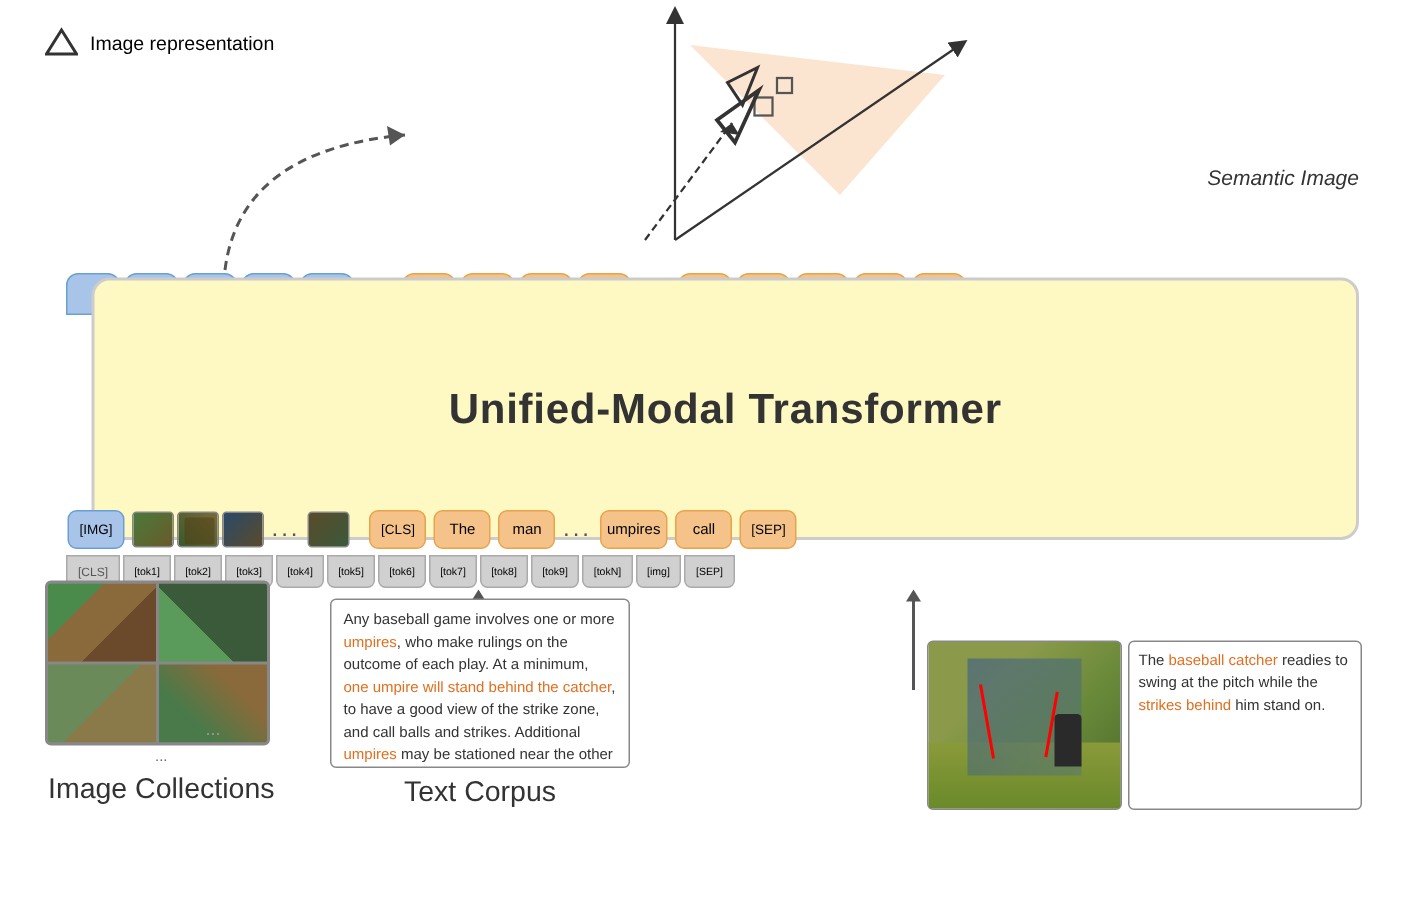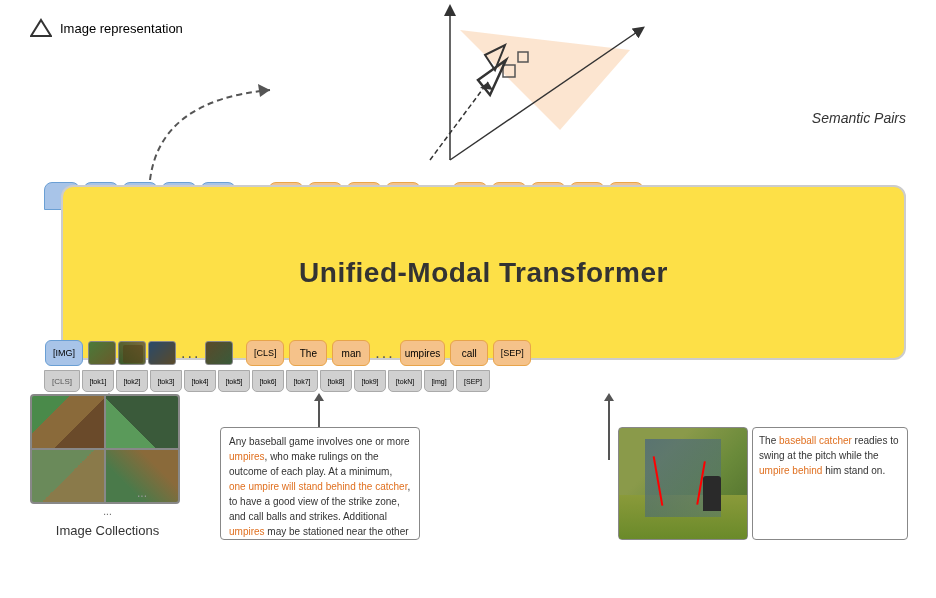--- a/index.html
+++ b/index.html
@@ -50,21 +50,21 @@
       color: #333;
     }
 
     
     .transformer-box {
       position: absolute;
       top: 185px;
       left: 30px;
       right: 30px;
       height: 175px;
-      background: #fde047;
+      background: #fef9c3;
       border-radius: 12px;
       border: 2px solid #ccc;
       display: flex;
       align-items: center;
       justify-content: center;
       margin-left: 31px;
     }
     .transformer-title {
       font-size: 28px;
       font-weight: bold;
@@ -152,21 +152,21 @@
       position: relative;
       overflow: hidden;
     }
     .img-baseball1 { background: linear-gradient(135deg, #4a8a4a 30%, #8a6a3a 30%, #8a6a3a 60%, #6a4a2a 60%); }
     .img-baseball2 { background: linear-gradient(45deg, #5a9a5a 40%, #3a5a3a 40%); }
     .img-baseball3 { background: linear-gradient(135deg, #6a8a5a 50%, #8a7a4a 50%); }
     .img-baseball4 { background: linear-gradient(45deg, #4a7a4a 30%, #8a6a3a 70%); }
 
     .section-label {
       text-align: center;
-      font-size: 13px;
+      font-size: 19px;
       margin-top: 6px;
       color: #333;
     }
 
     
     .text-section {
       position: absolute;
       bottom: 58px;
       left: 220px;
       width: 200px;
@@ -276,21 +276,21 @@
     <rect x="253" y="65" width="12" height="12" fill="none" stroke="#555" stroke-width="1.5"></rect>
 
     <rect x="268" y="52" width="10" height="10" fill="none" stroke="#555" stroke-width="1.5"></rect>
 
     <polygon points="228,80 256,60 240,95" fill="none" stroke="#333" stroke-width="2.5"></polygon>
 
     <line x1="180" y1="160" x2="238" y2="82" stroke="#333" stroke-width="1.5" stroke-dasharray="5,3"></line>
     <polygon points="238,82 230,88 243,90" fill="#333"></polygon>
   </svg>
 
-  <div class="semantic-label">Semantic Pairs</div>
+  <div class="semantic-label">Semantic Image</div>
 
   <div style="position:absolute; top:178px; left:32px; right:32px; display:flex; align-items:flex-end; gap:3px; padding:0 12px; height:32px;">
 
     <div class="token-box token-blue"></div>
     <div class="token-box token-blue"></div>
     <div class="token-box token-blue"></div>
     <div class="token-box token-blue"></div>
     <div class="token-box token-blue"></div>
     <span class="dots" style="margin:0 4px; margin-bottom:4px;">...</span>
 
@@ -375,32 +375,33 @@
       </div>
     </div>
     <div style="text-align:center;font-size:10px;color:#666;margin-top:2px;">...</div>
     <div class="section-label">Image Collections</div>
   </div>
 
   <div class="text-section">
     <div class="text-box">
       <span>Any baseball game involves one or more </span><span class="text-orange">umpires</span><span>, who make rulings on the outcome of each play. At a minimum, </span><span class="text-orange">one umpire will stand behind the catcher</span><span>, to have a good view of the strike zone, and call balls and strikes. Additional </span><span class="text-orange">umpires</span><span> may be stationed near the other bases …</span>
     </div>
+    <div class="section-label">Text Corpus</div>
   </div>
 
   <div class="pairs-section">
     <div class="pair-image">
 
       <div style="position:absolute;bottom:0;left:0;right:0;height:40%;background:linear-gradient(#8a9a3a,#6a8a2a);"></div>
       <div style="position:absolute;top:10%;left:20%;width:60%;height:70%;background:linear-gradient(135deg,#3a5a8a,#5a7a6a);opacity:0.6;"></div>
 
       <div style="position:absolute;bottom:30%;left:30%;width:2px;height:45%;background:red;transform:rotate(-10deg);"></div>
       <div style="position:absolute;bottom:30%;right:35%;width:2px;height:40%;background:red;transform:rotate(10deg);"></div>
 
       <div style="position:absolute;bottom:25%;right:20%;width:18px;height:35px;background:#2a2a2a;border-radius:3px 3px 0 0;"></div>
     </div>
     <div class="pair-text-box">
-      <span>The </span><span class="text-orange">baseball catcher</span><span> readies to swing at the pitch while the </span><span class="text-orange">umpire</span><span> </span><span class="text-orange">behind</span><span> him stand on.</span>
+      <span>The </span><span class="text-orange">baseball catcher</span><span> readies to swing at the pitch while the </span><span class="text-orange">strikes</span><span> </span><span class="text-orange">behind</span><span> him stand on.</span>
     </div>
   </div>
 
 
 </div>
 
 </body></html>

